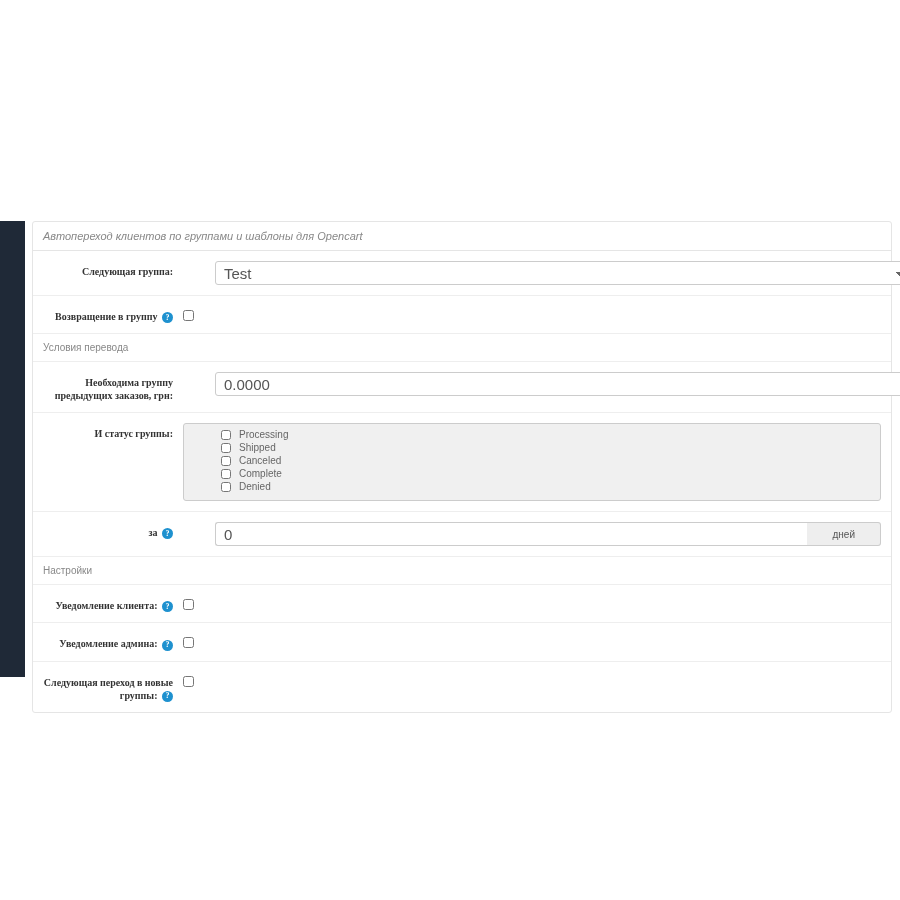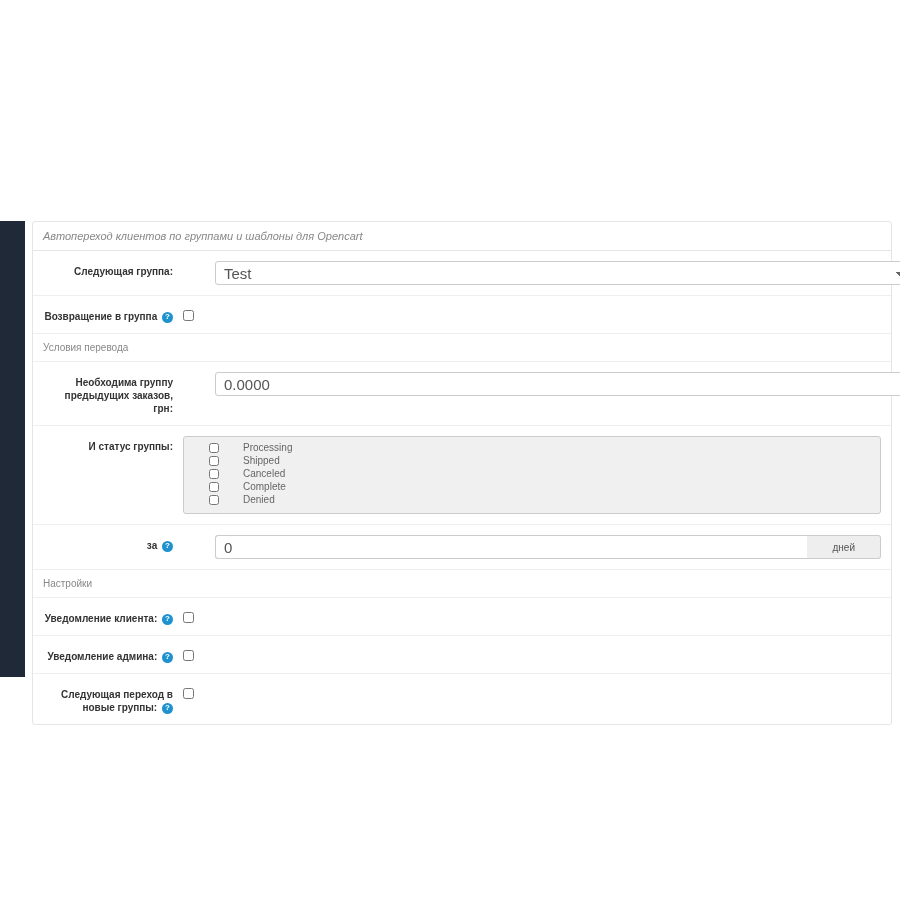--- a/index.html
+++ b/index.html
@@ -47,20 +47,21 @@
     .form-group.no-border { border-bottom: none; }
     .label-col {
       width: 140px;
       text-align: right;
       padding-right: 10px;
       font-weight: 700;
       color: #333;
       font-size: 10px;
       line-height: 1.3;
       padding-top: 4px;
+      font-family: Liberation Serif, serif;
     }
     .field-col {
       flex: 1;
     }
     .form-control {
       width: 100%;
       height: 24px;
       padding: 3px 8px;
       border: 1px solid #ccc;
       border-radius: 3px;
@@ -86,24 +87,25 @@
       border: 1px solid #ccc;
       border-radius: 3px;
       background: #f0f0f0;
       height: 78px;
       overflow-y: scroll;
       padding: 4px 8px;
     }
     .status-item {
       display: flex;
       align-items: center;
-      gap: 24px;
+      gap: 8px;
       padding: 1px 17px;
       color: #666;
       font-size: 10px;
+      margin-left: 12px;
     }
     .status-item input[type=checkbox] {
       width: 10px;
       height: 10px;
     }
     .checkbox-field input[type=checkbox] {
       width: 11px;
       height: 11px;
       margin-top: 4px;
     }
@@ -159,21 +161,21 @@
       <div class="label-col">Следующая группа:</div>
       <div class="field-col">
         <select class="form-control">
           <option>Test</option>
         </select>
       </div>
     </div>
 
     <div class="form-group">
       <div class="label-col">
-        <span>Возвращение в группа</span>
+        <span>Возвращение в группу</span>
         <span class="help-icon">?</span>
       </div>
       <div class="field-col checkbox-field">
         <input type="checkbox" style="">
       </div>
     </div>
 
     <div class="section-heading">Условия перевода</div>
 
     <div class="form-group">

